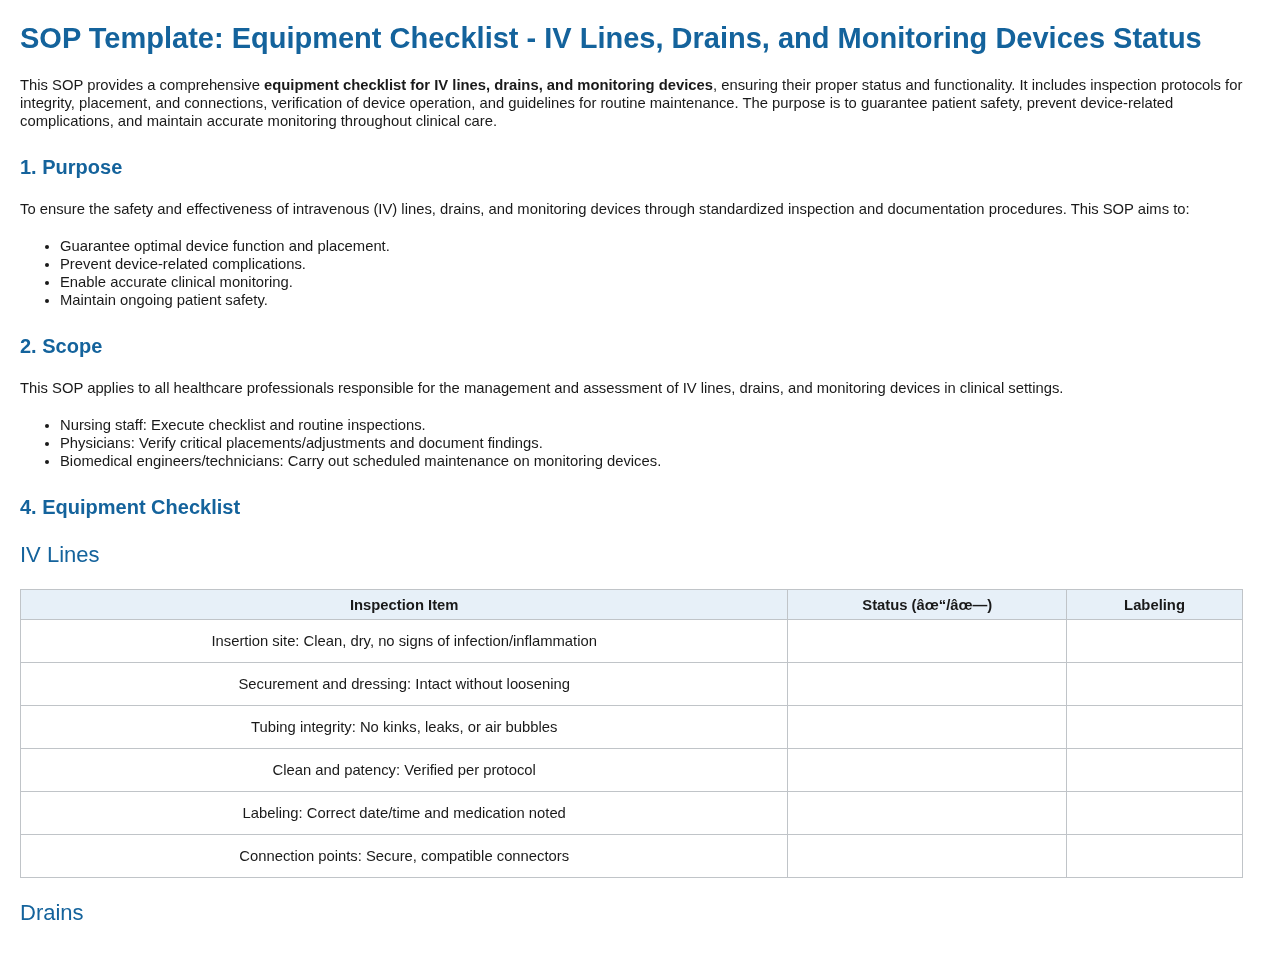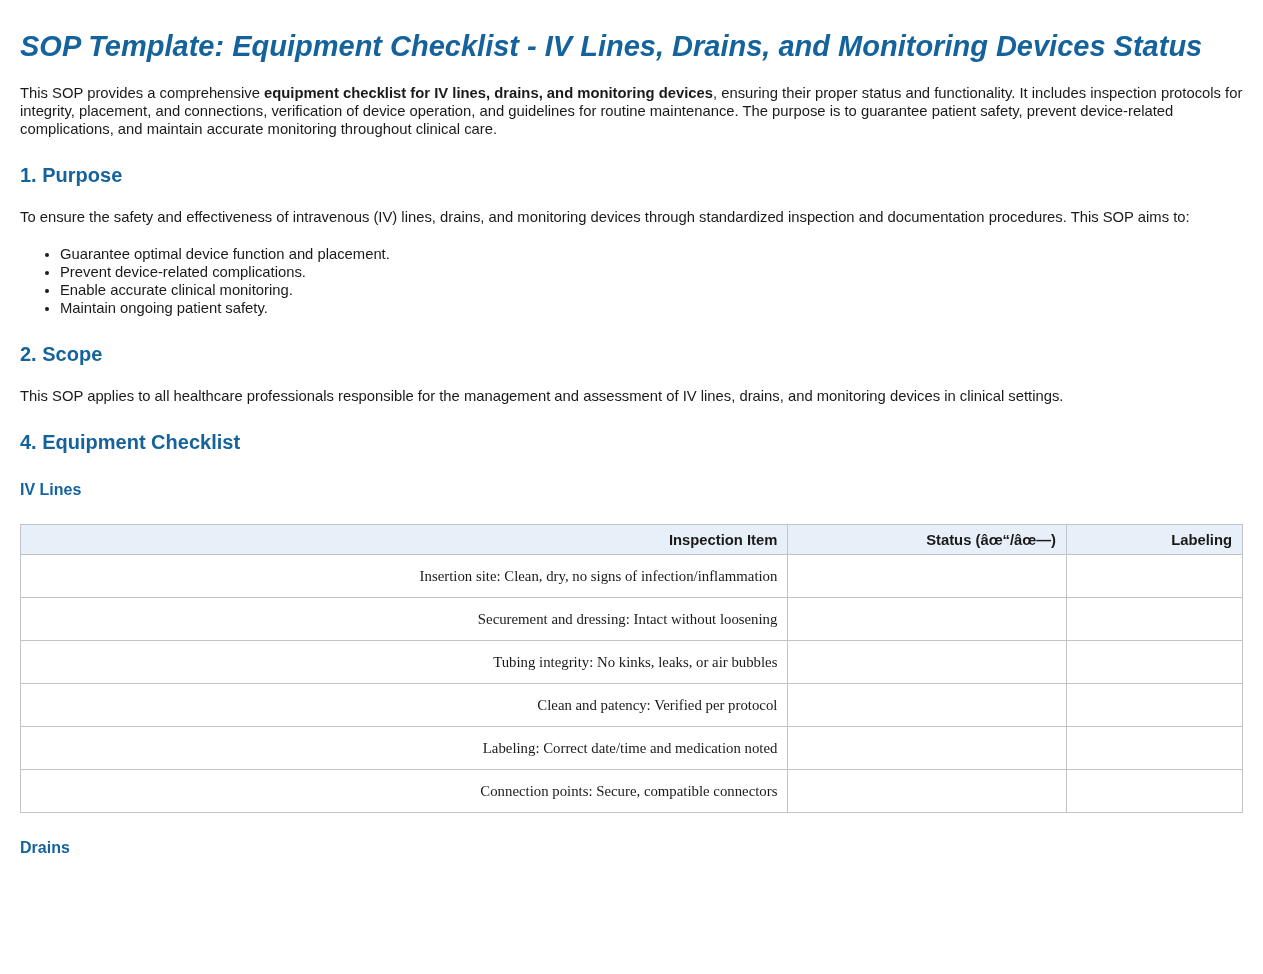--- a/index.html
+++ b/index.html
@@ -21,66 +21,64 @@
     font-family: "Liberation Sans", sans-serif;
     font-size: 14.8px;
     line-height: 18px;
     color: var(--text-color);
   }
   h1.doc-title {
     font-size: 29px;
     line-height: 36px;
     color: var(--heading-blue);
     font-weight: bold;
-    margin: 8px 0 20px 0;
-    font-style: italic;
+    margin: 0 0 20px 0;
   }
   h2.section-heading {
     font-size: 20px;
     line-height: 26px;
     color: var(--heading-blue);
     font-weight: bold;
     margin: 24px 0 20px 0;
   }
   h3.subsection-heading {
-    font-size: 16px;
+    font-size: 22px;
     line-height: 21px;
     color: var(--heading-blue);
-    font-weight: bold;
+    font-weight: normal;
     margin: 24px 0 20px 0;
   }
   p { margin: 9px 0; }
   ul {
     margin: 19px 0;
     padding-left: 40px;
   }
   li { margin: 0; }
   b, strong { font-weight: bold; }
   table.checklist-table {
     width: 100%;
     border-collapse: collapse;
     margin: 24px 0 22px 0;
   }
   table.checklist-table th,
   table.checklist-table td {
     border: 1px solid var(--table-border);
-    text-align: right;
+    text-align: center;
     vertical-align: middle;
     font-size: 14.8px;
   }
   table.checklist-table th {
     background: var(--table-header-bg);
     font-weight: bold;
     padding: 5px 10px;
     height: 30px;
   }
   table.checklist-table td {
     padding: 8px 10px;
     height: 43px;
-    font-family: Liberation Serif, serif;
   }
   .col-item     { width: 62.8%; }
   .col-status   { width: 22.8%; }
   .col-comments { width: 14.4%; }
 </style>
 </head>
 <body>
 
 <main>
 
@@ -98,20 +96,25 @@
       <li>Maintain ongoing patient safety.</li>
     </ul>
   </section>
 
   <section>
     <h2 class="section-heading">2. Scope</h2>
     <p>This SOP applies to all healthcare professionals responsible for the management and assessment of IV lines, drains, and monitoring devices in clinical settings.</p>
   </section>
 
   <section>
+    <ul>
+      <li>Nursing staff: Execute checklist and routine inspections.</li>
+      <li>Physicians: Verify critical placements/adjustments and document findings.</li>
+      <li>Biomedical engineers/technicians: Carry out scheduled maintenance on monitoring devices.</li>
+    </ul>
   </section>
 
   <section>
     <h2 class="section-heading">4. Equipment Checklist</h2>
 
     <h3 class="subsection-heading">IV Lines</h3>
 
     <table class="checklist-table">
       <colgroup>
         <col class="col-item">

